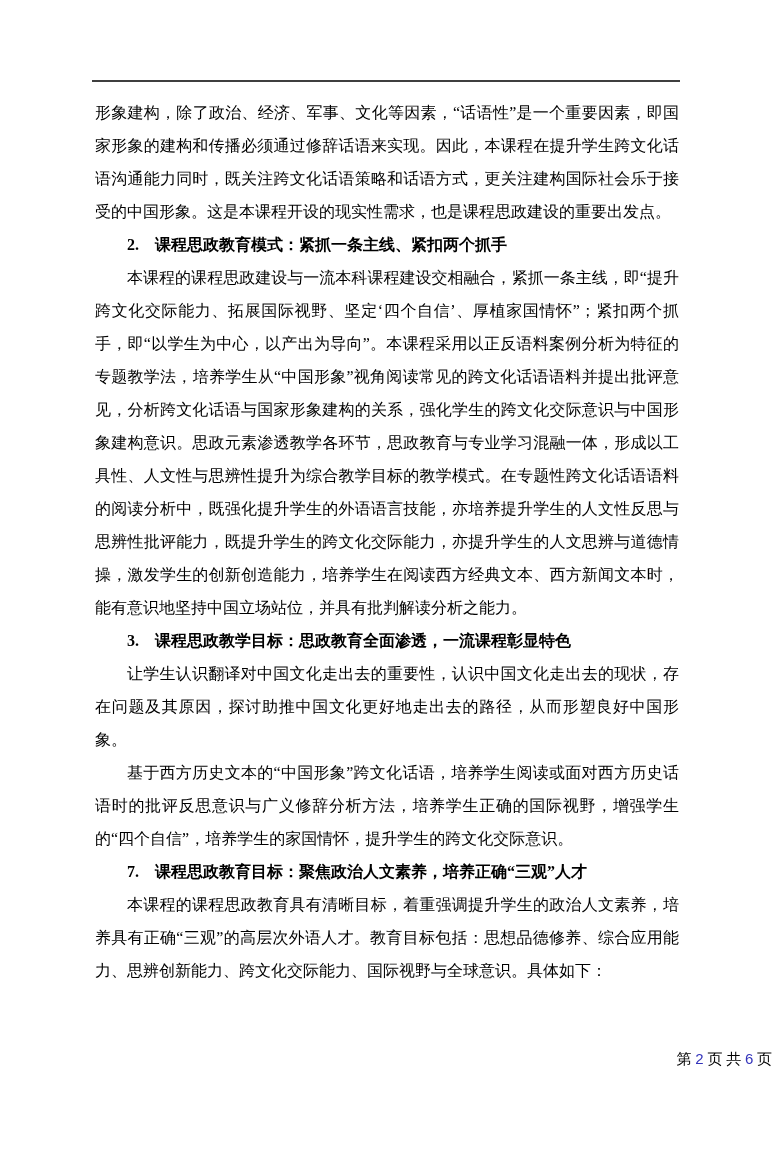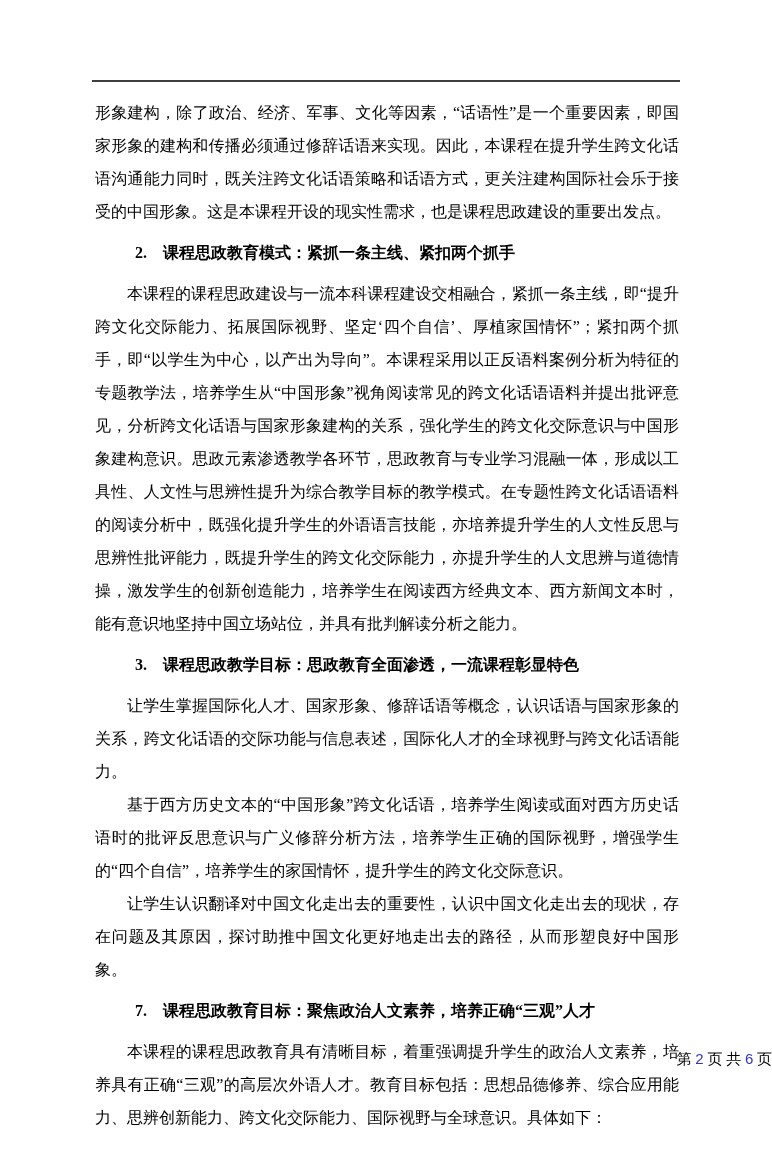--- a/index.html
+++ b/index.html
@@ -38,21 +38,21 @@
     text-align: justify;
   }
   .para {
     margin: 0;
     text-indent: 2em;
   }
   .para.first {
     text-indent: 0;
   }
   .heading {
-    margin: 8px;
+    margin: 0;
     font-size: 16px;
     line-height: 33px;
     font-weight: bold;
     text-indent: 2em;
     text-align: left;
   }
   .footer {
     position: absolute;
     left: 0;
     top: 1049px;
@@ -72,23 +72,22 @@
 
 <div class="page">
 
   <div class="header-rule"></div>
 
   <div class="content">
     <p class="para first">形象建构，除了政治、经济、军事、文化等因素，“话语性”是一个重要因素，即国家形象的建构和传播必须通过修辞话语来实现。因此，本课程在提升学生跨文化话语沟通能力同时，既关注跨文化话语策略和话语方式，更关注建构国际社会乐于接受的中国形象。这是本课程开设的现实性需求，也是课程思政建设的重要出发点。</p>
     <h2 class="heading">2.　课程思政教育模式：紧抓一条主线、紧扣两个抓手</h2>
     <p class="para">本课程的课程思政建设与一流本科课程建设交相融合，紧抓一条主线，即“提升跨文化交际能力、拓展国际视野、坚定‘四个自信’、厚植家国情怀”；紧扣两个抓手，即“以学生为中心，以产出为导向”。本课程采用以正反语料案例分析为特征的专题教学法，培养学生从“中国形象”视角阅读常见的跨文化话语语料并提出批评意见，分析跨文化话语与国家形象建构的关系，强化学生的跨文化交际意识与中国形象建构意识。思政元素渗透教学各环节，思政教育与专业学习混融一体，形成以工具性、人文性与思辨性提升为综合教学目标的教学模式。在专题性跨文化话语语料的阅读分析中，既强化提升学生的外语语言技能，亦培养提升学生的人文性反思与思辨性批评能力，既提升学生的跨文化交际能力，亦提升学生的人文思辨与道德情操，激发学生的创新创造能力，培养学生在阅读西方经典文本、西方新闻文本时，能有意识地坚持中国立场站位，并具有批判解读分析之能力。</p>
     <h2 class="heading">3.　课程思政教学目标：思政教育全面渗透，一流课程彰显特色</h2>
-    <p class="para">让学生掌握国际化人才、国家形象、修辞话语等概念，认识话语与国家形象的关系，跨文化话语的交际功能与信息表述，国际化人才的全球视野与跨文化话语能力。</p>
+    <p class="para">让学生认识翻译对中国文化走出去的重要性，认识中国文化走出去的现状，存在问题及其原因，探讨助推中国文化更好地走出去的路径，从而形塑良好中国形象。</p>
     <p class="para">基于西方历史文本的“中国形象”跨文化话语，培养学生阅读或面对西方历史话语时的批评反思意识与广义修辞分析方法，培养学生正确的国际视野，增强学生的“四个自信”，培养学生的家国情怀，提升学生的跨文化交际意识。</p>
-    <p class="para">让学生认识翻译对中国文化走出去的重要性，认识中国文化走出去的现状，存在问题及其原因，探讨助推中国文化更好地走出去的路径，从而形塑良好中国形象。</p>
     <h2 class="heading">7.　课程思政教育目标：聚焦政治人文素养，培养正确“三观”人才</h2>
     <p class="para">本课程的课程思政教育具有清晰目标，着重强调提升学生的政治人文素养，培养具有正确“三观”的高层次外语人才。教育目标包括：思想品德修养、综合应用能力、思辨创新能力、跨文化交际能力、国际视野与全球意识。具体如下：</p>
   </div>
 
   <div class="footer">
     <span>第</span>
     <span class="pagenum">2</span>
     <span>页</span>
     <span>共</span>
     <span class="pagenum">6</span>

